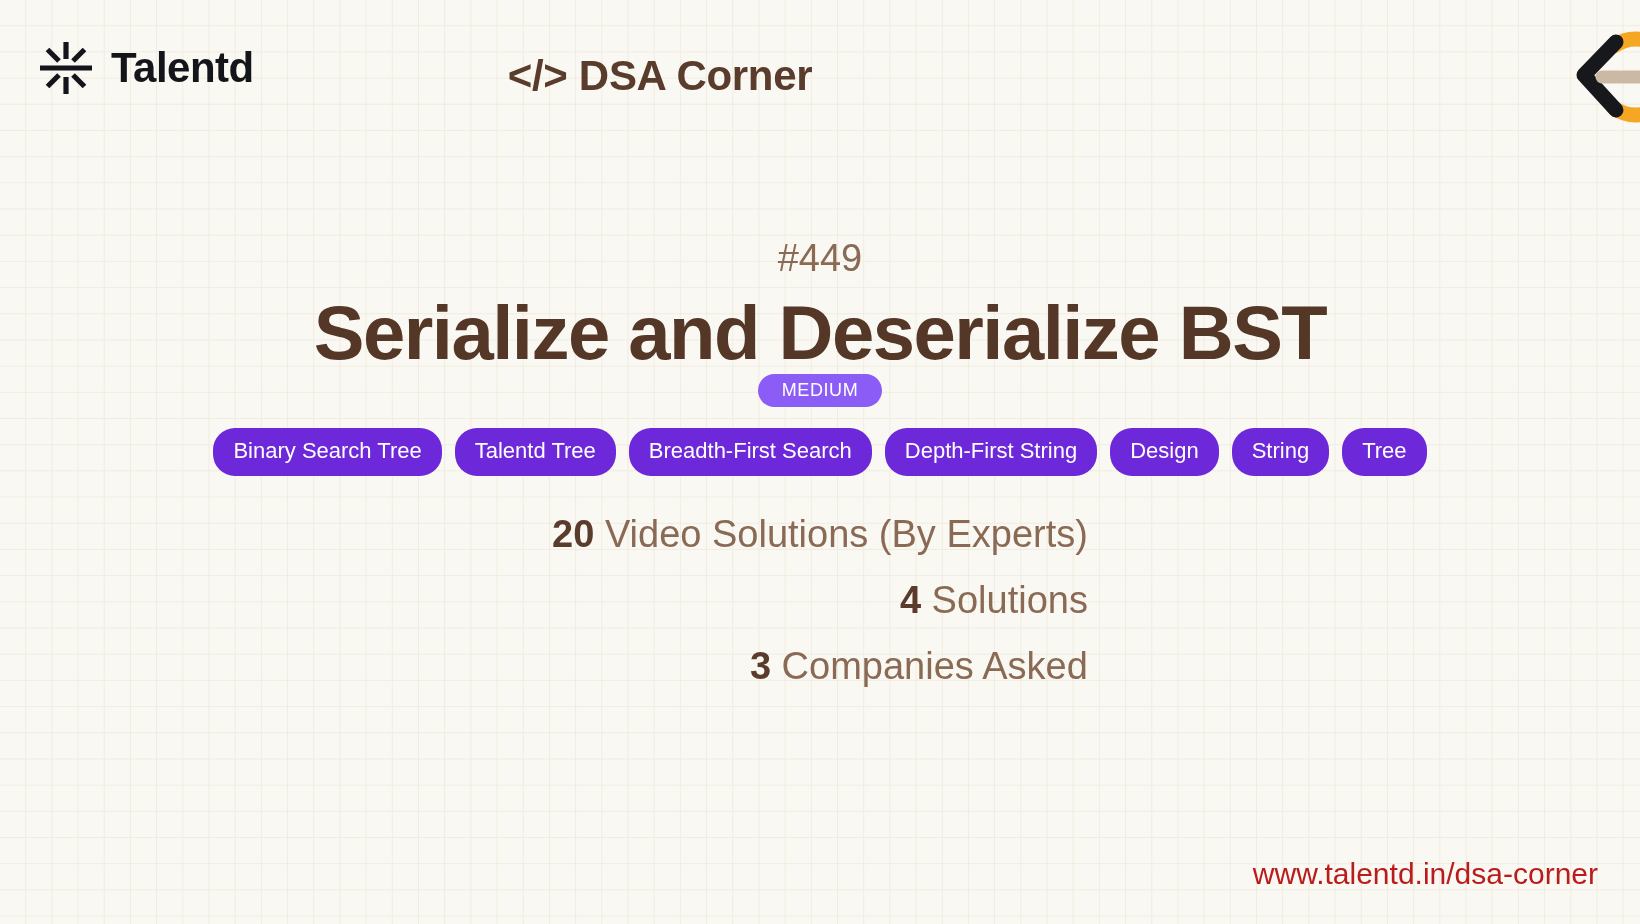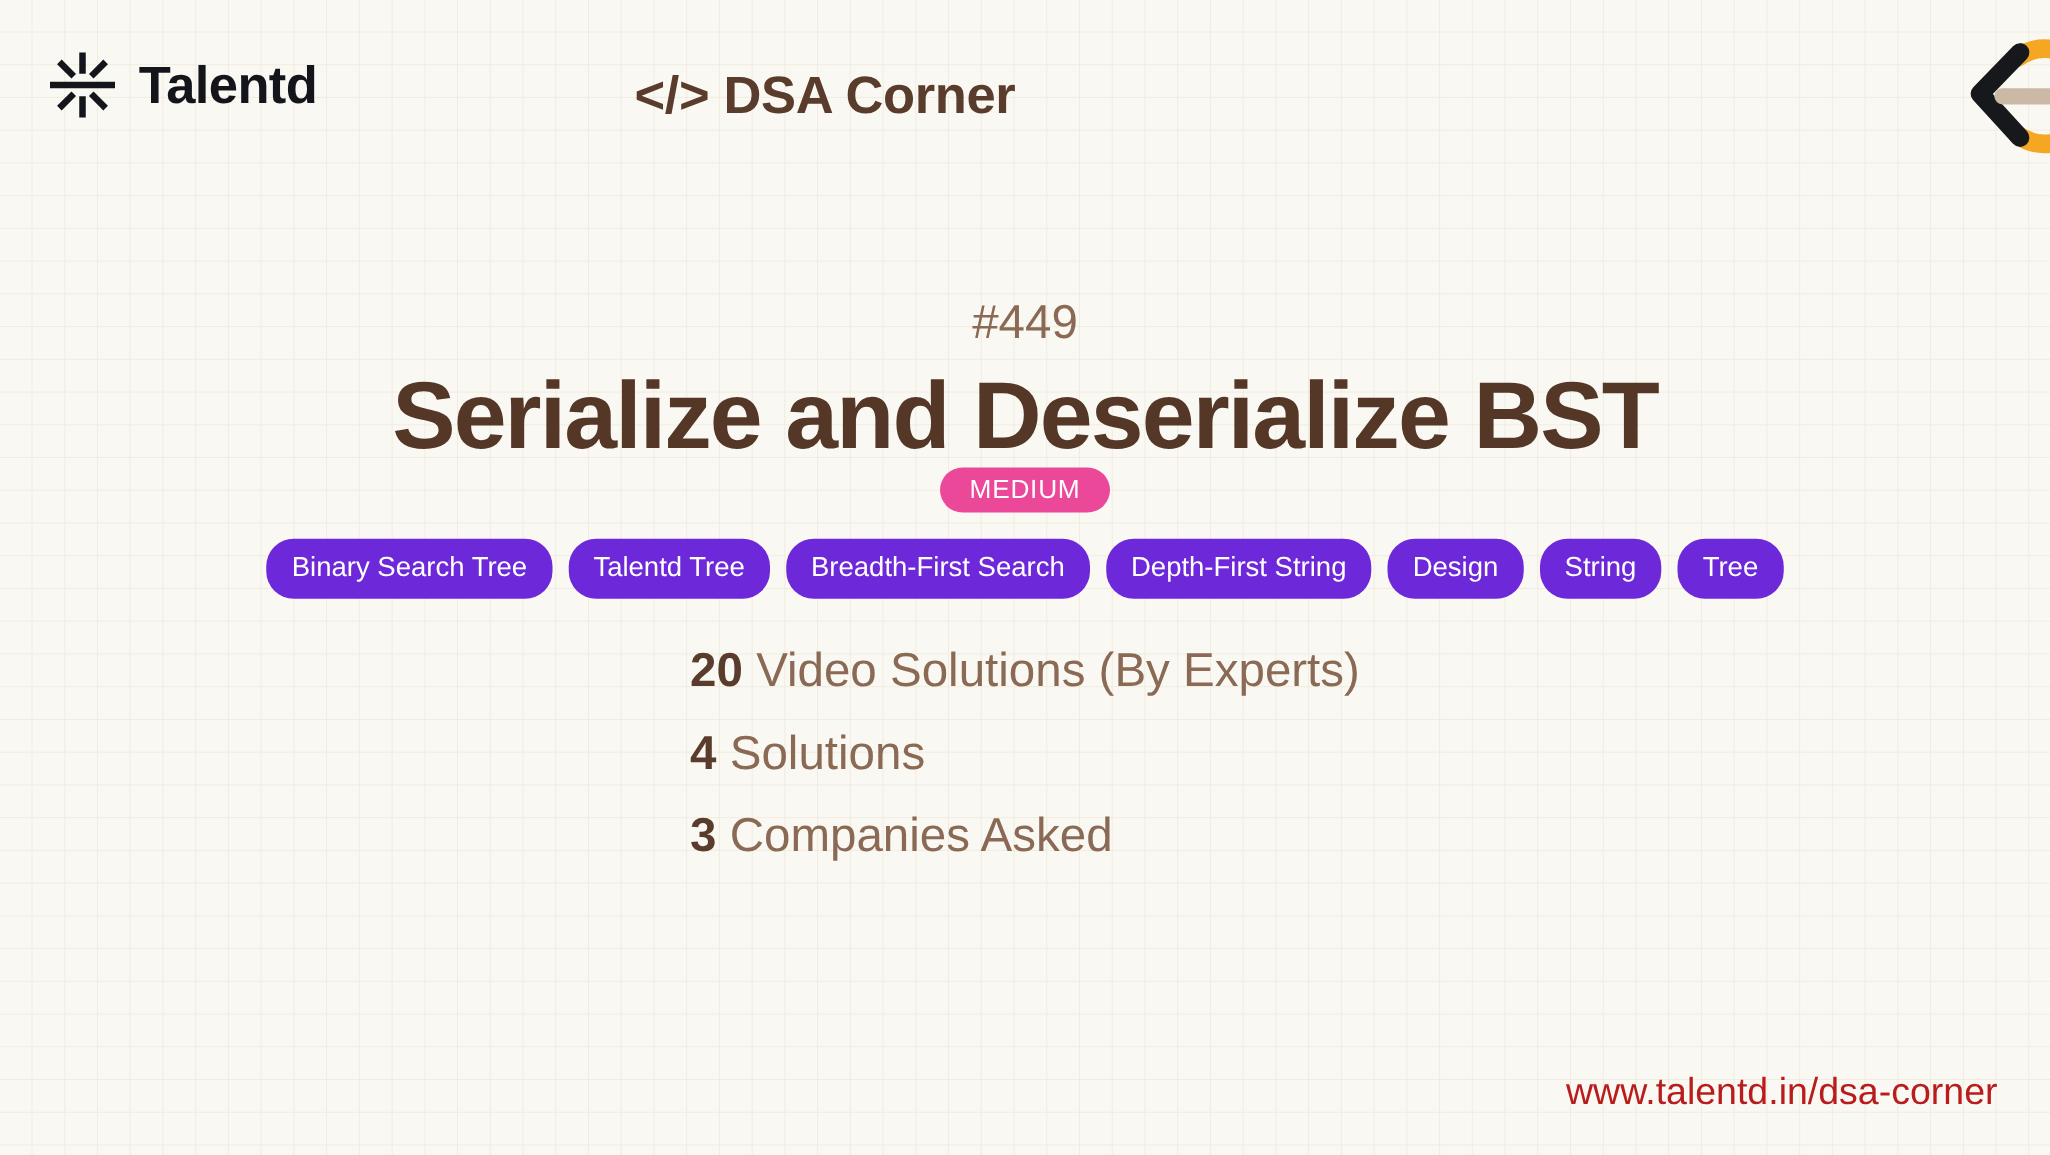--- a/index.html
+++ b/index.html
@@ -39,33 +39,33 @@
 
   .problem-number { font-size:38px; color:#8a6a55; line-height:1.1; margin-bottom:10px; }
 
   .problem-title {
     font-size:76px; font-weight:700; color:#543726;
     letter-spacing:-1.5px; line-height:1.12; text-align:center; white-space:nowrap;
   }
 
   .difficulty {
     margin-top:-1px;
-    background:#ec4899; color:#ffffff;
-    font-size:21px; letter-spacing:0.6px;
+    background:#8b5cf6; color:#ffffff;
+    font-size:18px; letter-spacing:0.6px;
     padding:7px 24px 8px; border-radius:22px; line-height:1;
   }
 
   .tags { display:flex; flex-wrap:nowrap; justify-content:center; gap:13px; margin-top:21px; }
   .tag {
     background:#6d28d9; color:#ffffff;
     font-size:22px; line-height:1;
     padding:12px 20px 14px; border-radius:22px; white-space:nowrap;
   }
 
-  .stats { margin-top:30px; display:flex; flex-direction:column; align-items:flex-start; gap:9px; }
+  .stats { margin-top:30px; display:flex; flex-direction:column; align-items:flex-end; gap:9px; }
   .stat { font-size:38px; color:#8a6a55; line-height:1.5; white-space:nowrap; }
   .stat .num { font-weight:700; color:#5a3c2c; }
 
   
   .footer-url {
     position:absolute; right:42px; bottom:32px;
     font-size:30px; color:#b91c1c; line-height:1.2;
   }
 </style>
 </head>

